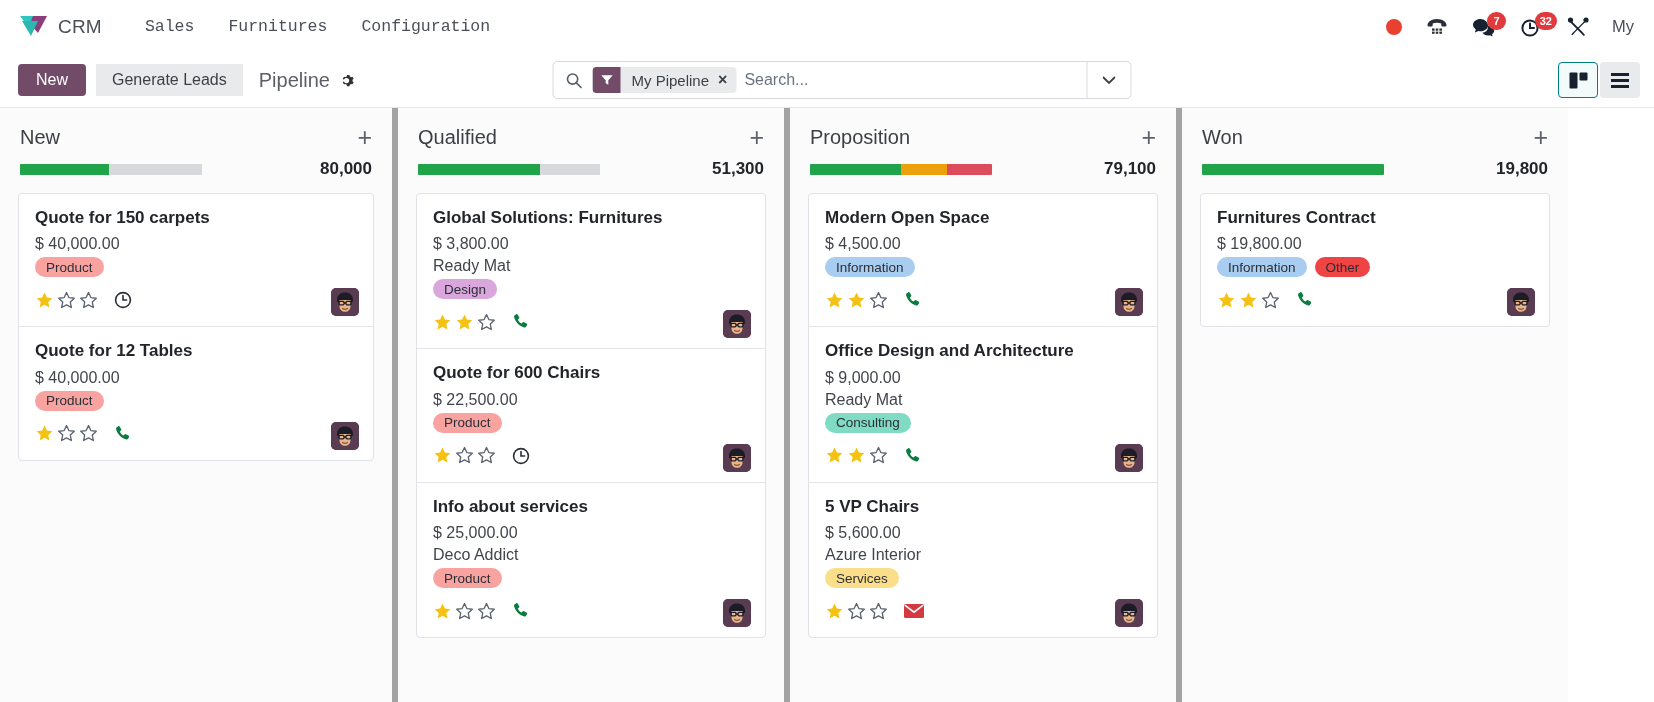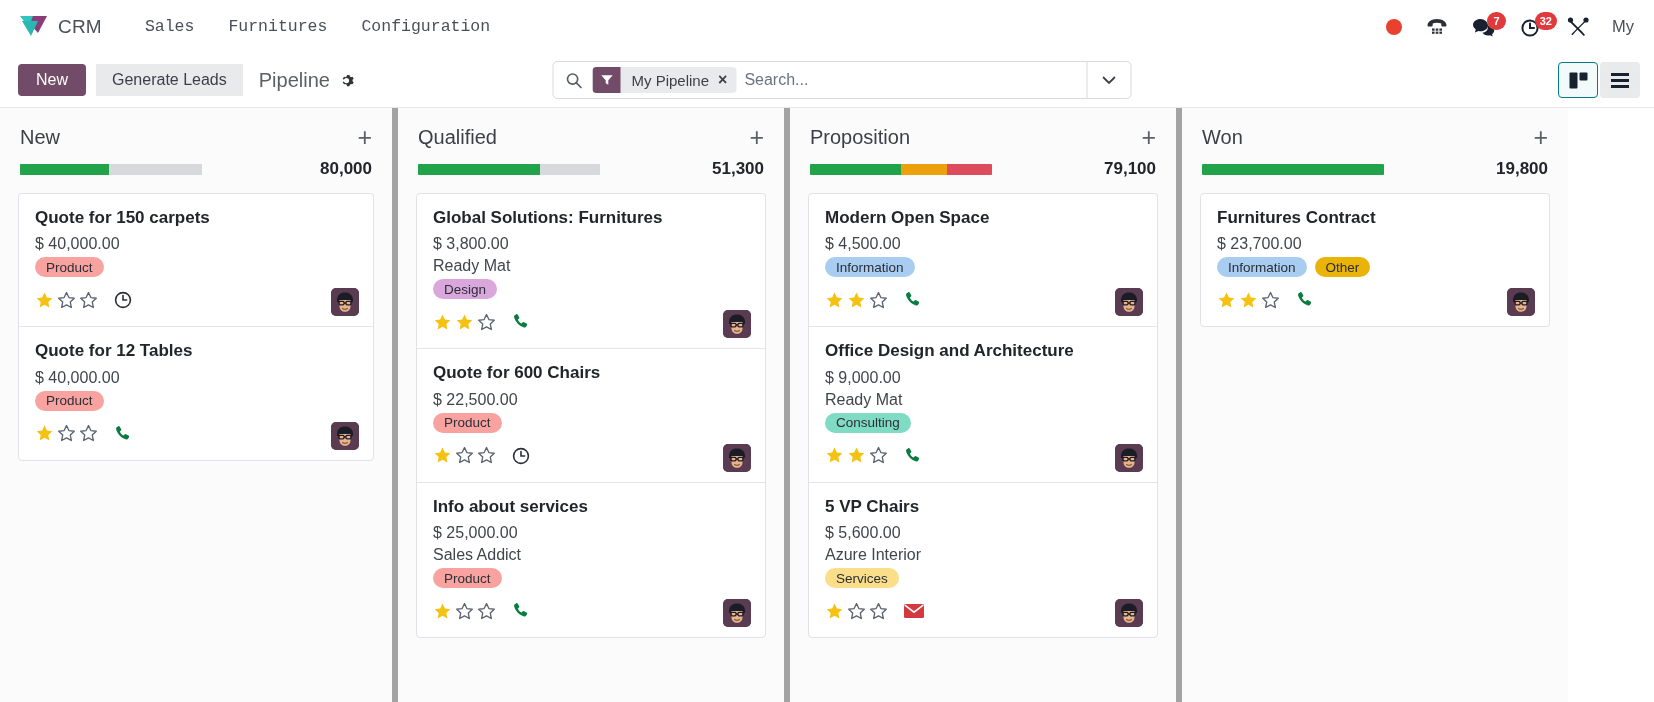--- a/index.html
+++ b/index.html
@@ -511,21 +511,21 @@
   <path d="M8.5 12h11v6.5c0 3-2.5 5.3-5.5 5.3S8.5 21.5 8.5 18.5z" fill="#e8b48c"></path>
   <rect x="8" y="13.4" width="5" height="3.4" rx="1" fill="none" stroke="#1c1c26" stroke-width="1.3"></rect>
   <rect x="15" y="13.4" width="5" height="3.4" rx="1" fill="none" stroke="#1c1c26" stroke-width="1.3"></rect>
   <path d="M13 15h2" stroke="#1c1c26" stroke-width="1.3"></path>
   <path d="M11.5 20.5c1.6 1.2 3.4 1.2 5 0" stroke="#8a5a3a" stroke-width="1.2" fill="none" stroke-linecap="round"></path>
 </svg></span>
     </div>
         <div class="card">
       <div class="card-title">Info about services</div>
       <div class="card-amount">$ 25,000.00</div>
-      <div class="card-partner">Sales Addict</div>
+      <div class="card-partner">Deco Addict</div>
       <div class="tag-row">
             <span class="tag" style="background:#f9a3a1;color:#2b2f36">Product</span>
           </div>
       <div class="card-footer">
         <span class="stars">
               <span>
                 <svg class="star" viewBox="0 0 20 20">
                   <path d="M10 1.6l2.5 5.3 5.7.7-4.2 4 1.1 5.8L10 14.6 4.9 17.4 6 11.6 1.8 7.6l5.7-.7z" fill="#f5c211"></path>
                 </svg>
               </span>
@@ -705,24 +705,24 @@
     </div>
     <div class="col-meter">
       <div class="bar">
           <div class="bar-seg" style="width:100%;background:#21a34a"></div>
         </div>
       <span class="col-total">19,800</span>
     </div>
     <div class="card-stack">
         <div class="card">
       <div class="card-title">Furnitures Contract</div>
-      <div class="card-amount">$ 23,700.00</div>
+      <div class="card-amount">$ 19,800.00</div>
       <div class="tag-row">
             <span class="tag" style="background:#a8cdf0;color:#2b2f36">Information</span>
-            <span class="tag" style="background:#eab308;color:#2b2f36">Other</span>
+            <span class="tag" style="background:#ef4444;color:#2b2f36">Other</span>
           </div>
       <div class="card-footer">
         <span class="stars">
               <span>
                 <svg class="star" viewBox="0 0 20 20">
                   <path d="M10 1.6l2.5 5.3 5.7.7-4.2 4 1.1 5.8L10 14.6 4.9 17.4 6 11.6 1.8 7.6l5.7-.7z" fill="#f5c211"></path>
                 </svg>
               </span>
               <span>
                 <svg class="star" viewBox="0 0 20 20">

